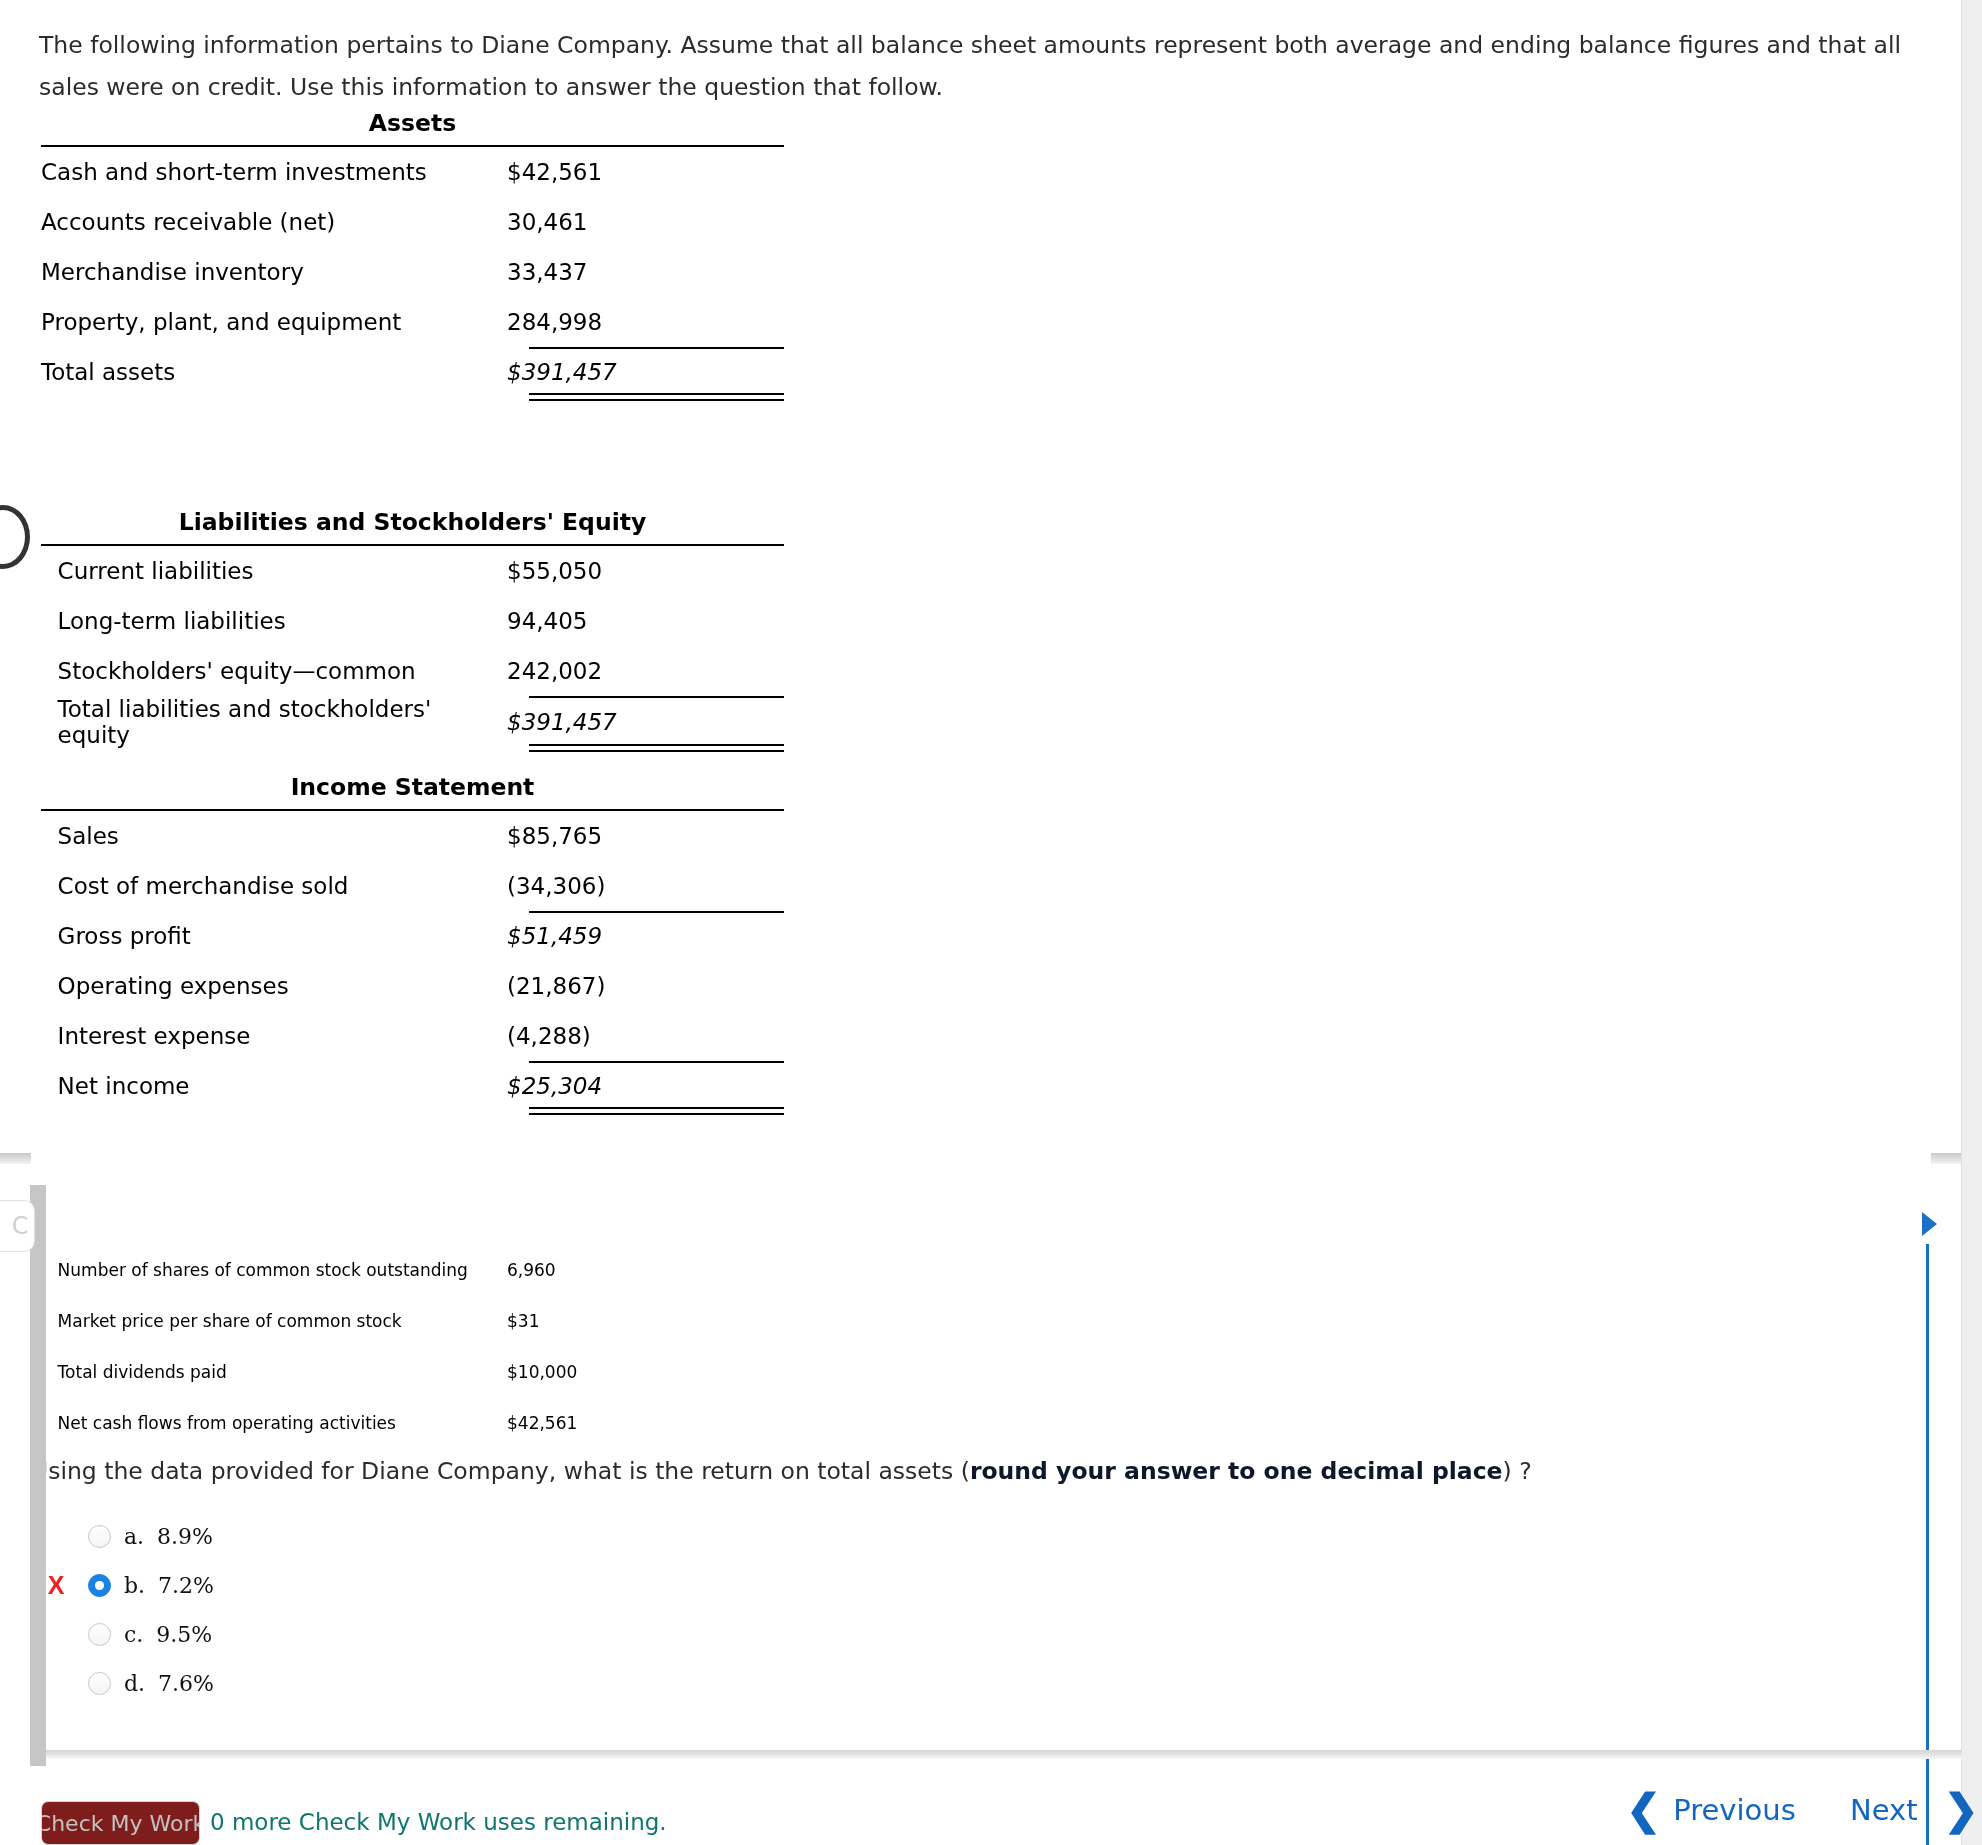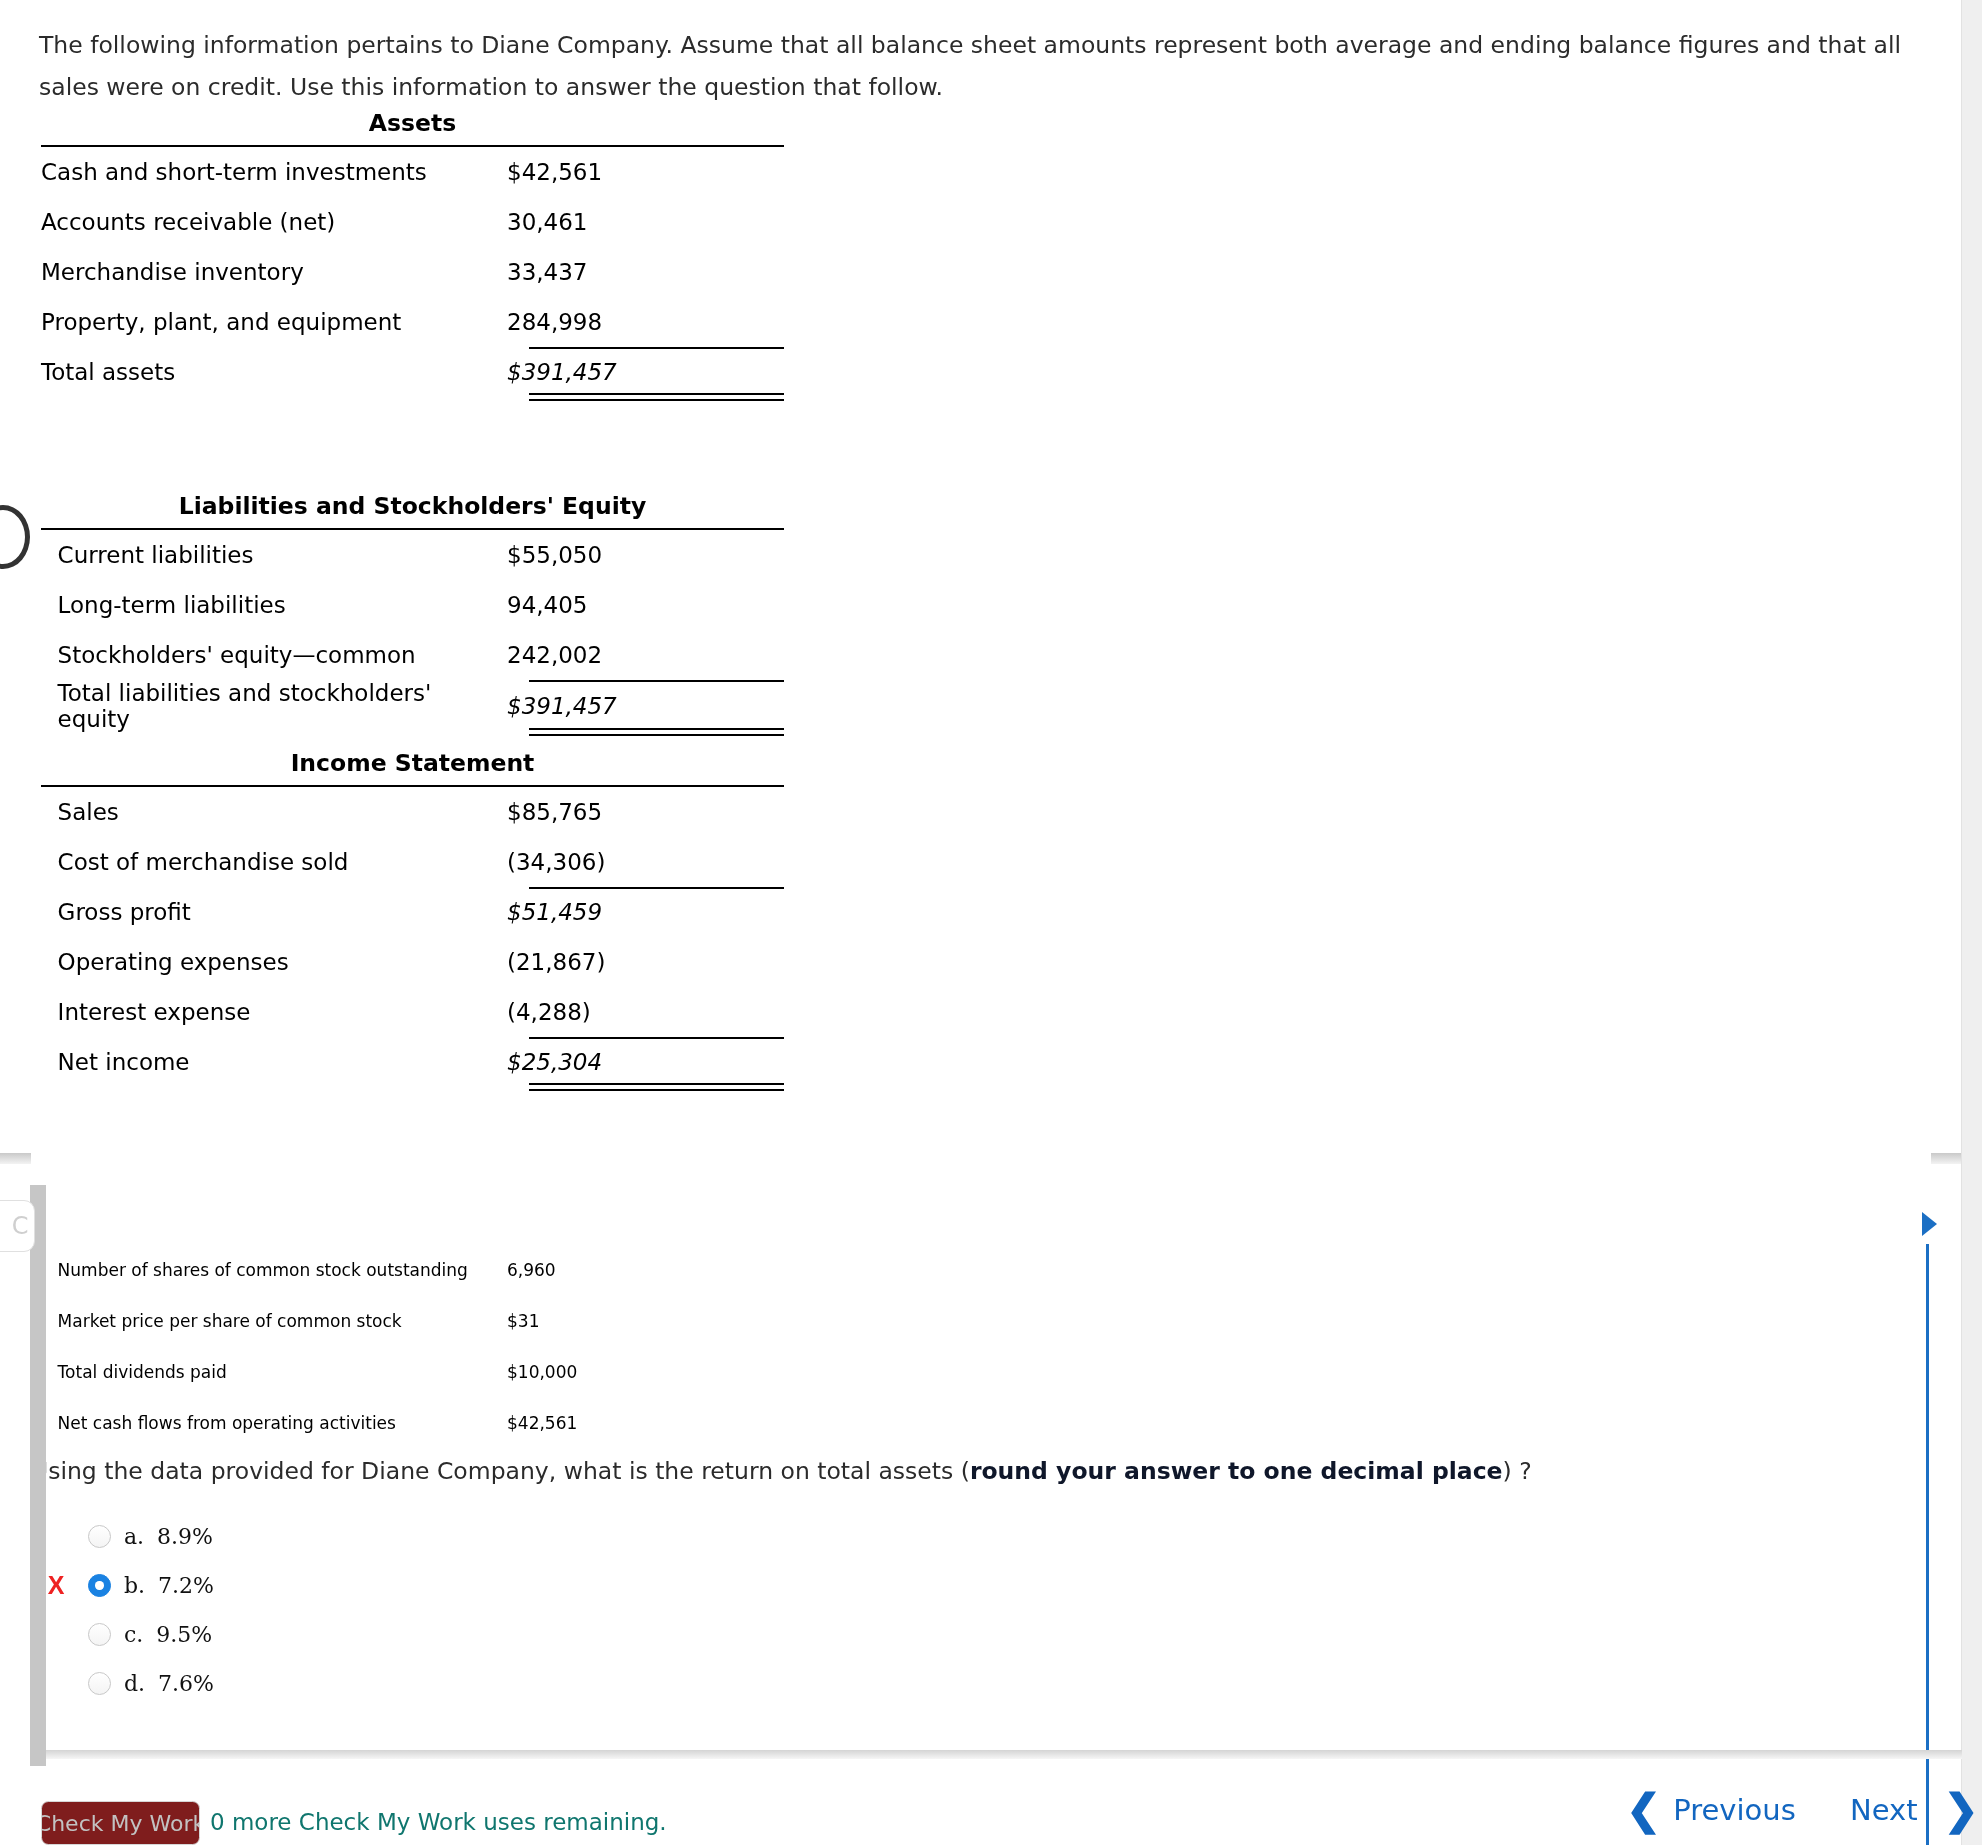--- a/index.html
+++ b/index.html
@@ -336,21 +336,21 @@
         <td class="val">284,998</td>
       </tr>
       <tr>
         <td class="lbl">Total assets</td>
         <td class="val rule-above double-under">$391,457</td>
       </tr>
     </tbody>
   </table>
 </div>
 
-<div class="stmt" style="top:492px;">
+<div class="stmt" style="top:508px;">
   <div class="stmt-title">Liabilities and Stockholders' Equity</div>
   <div class="rule-top"></div>
   <table class="fin">
     <tbody>
       <tr class="indent">
         <td class="lbl">Current liabilities</td>
         <td class="val">$55,050</td>
       </tr>
       <tr class="indent">
         <td class="lbl">Long-term liabilities</td>
@@ -361,21 +361,21 @@
         <td class="val">242,002</td>
       </tr>
       <tr class="indent">
         <td class="lbl">Total liabilities and stockholders' equity</td>
         <td class="val rule-above double-under">$391,457</td>
       </tr>
     </tbody>
   </table>
 </div>
 
-<div class="stmt" style="top:749px;">
+<div class="stmt" style="top:773px;">
   <div class="stmt-title">Income Statement</div>
   <div class="rule-top"></div>
   <table class="fin">
     <tbody>
       <tr class="indent">
         <td class="lbl">Sales</td>
         <td class="val">$85,765</td>
       </tr>
       <tr class="indent">
         <td class="lbl">Cost of merchandise sold</td>

